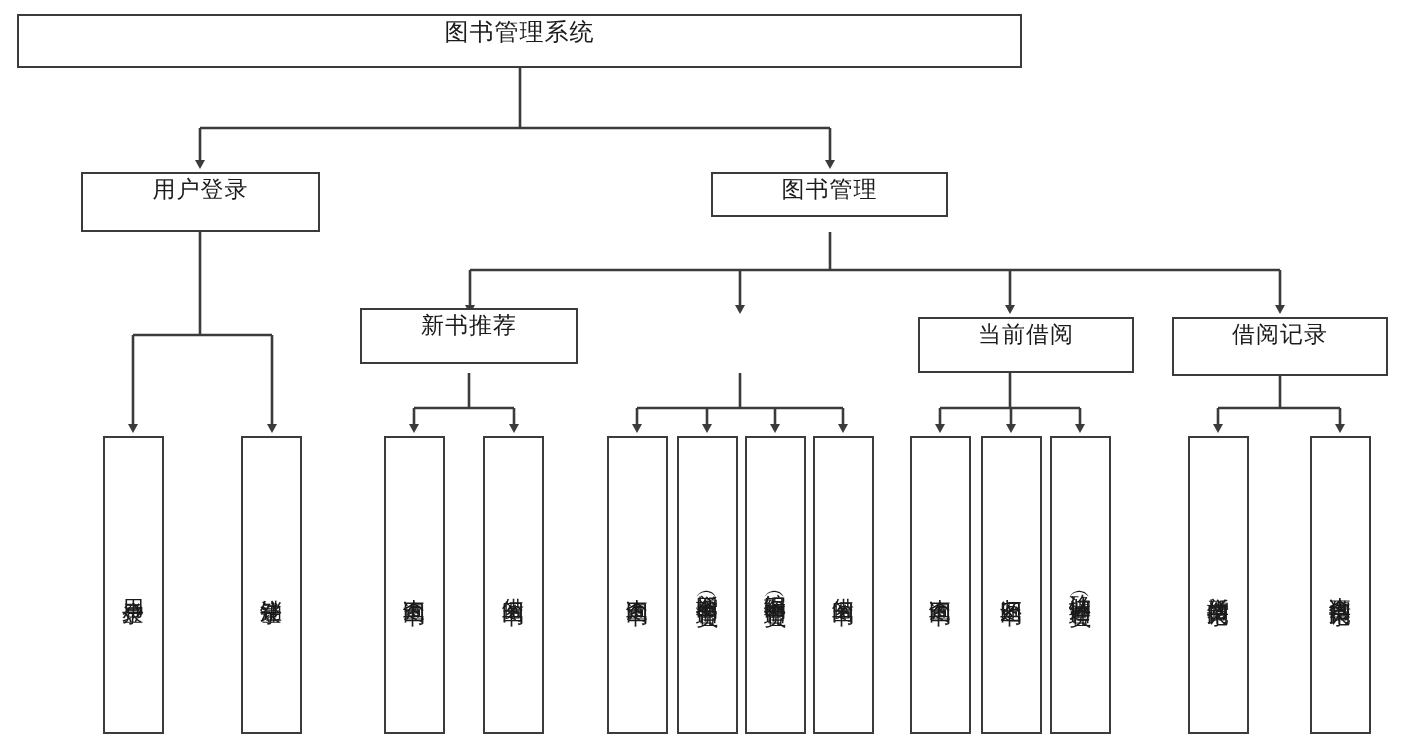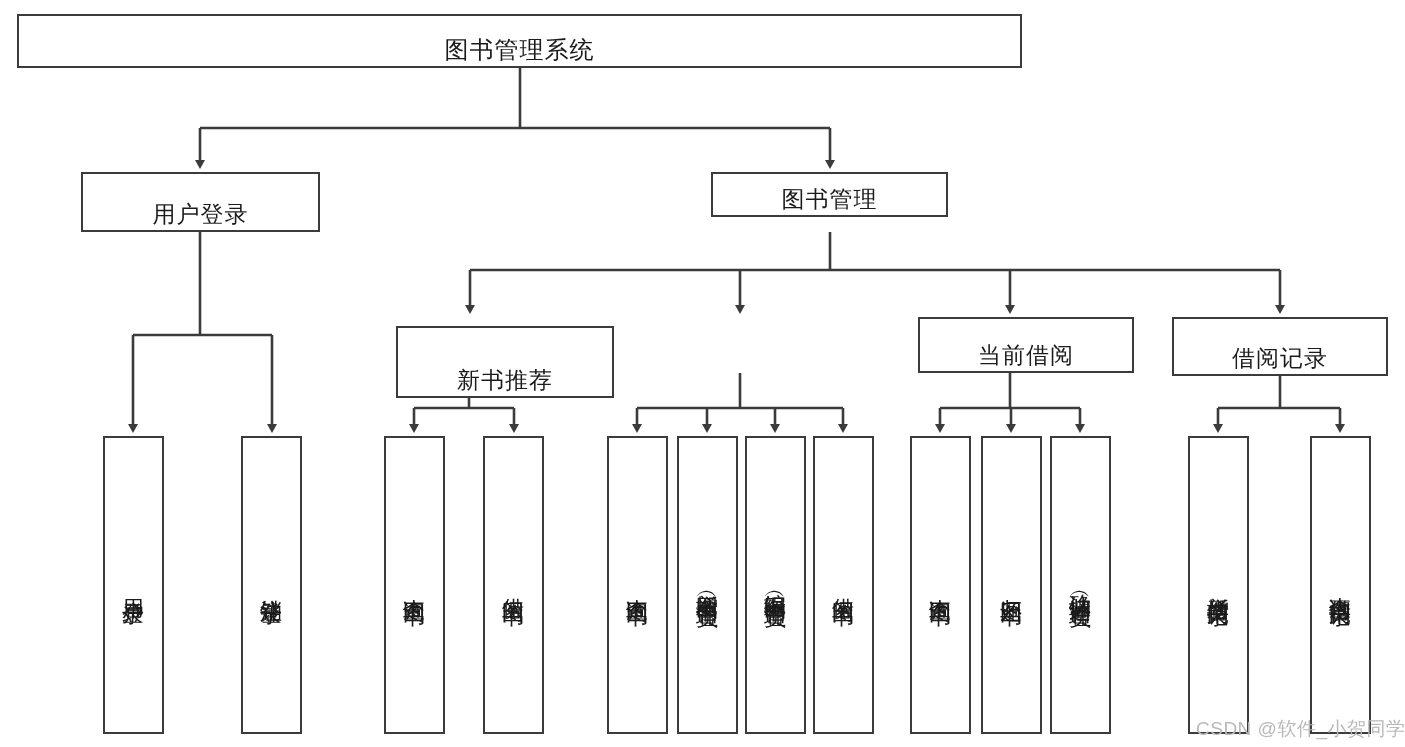--- a/index.html
+++ b/index.html
@@ -24,21 +24,21 @@
     width: 1405px;
     height: 747px;
     pointer-events: none;
   }
   .node {
     position: absolute;
     box-sizing: border-box;
     background: #ffffff;
     border: 2.5px solid #3b3b3b;
     display: flex;
-    align-items: flex-end;
+    align-items: flex-start;
     justify-content: center;
     color: #1b1b1b;
   }
   .node.horiz {
     font-size: 23px;
     letter-spacing: 1px;
   }
   .node.vert {
     writing-mode: vertical-rl;
     text-orientation: upright;
@@ -112,21 +112,21 @@
       <span>图书管理系统</span>
     </div>
 
   <div class="node horiz" style="left: 81px; top: 172px; width: 239px; height: 60px;">
       <span>用户登录</span>
     </div>
   <div class="node horiz" style="left: 711px; top: 172px; width: 237px; height: 45px;">
       <span>图书管理</span>
     </div>
 
-  <div class="node horiz" style="left: 360px; top: 326px; width: 218px; height: 72px; margin-left: 36px;">
+  <div class="node horiz" style="left: 360px; top: 308px; width: 218px; height: 56px;">
       <span>新书推荐</span>
     </div>
   <div class="node horiz" style="left: 902px; top: 317px; width: 216px; height: 56px; margin-left: 16px;">
       <span>当前借阅</span>
     </div>
   <div class="node horiz" style="left: 1172px; top: 317px; width: 216px; height: 59px;">
       <span>借阅记录</span>
     </div>
 
   <div class="node vert" style="left: 103px; top: 436px; width: 61px; height: 298px;">
@@ -162,15 +162,14 @@
   <div class="node vert" style="left: 1050px; top: 436px; width: 61px; height: 298px;">
       <span>确认归还（管理员）</span>
     </div>
   <div class="node vert" style="left: 1188px; top: 436px; width: 61px; height: 298px;">
       <span>新增借阅记录</span>
     </div>
   <div class="node vert" style="left: 1310px; top: 436px; width: 61px; height: 298px;">
       <span>查询借阅记录</span>
     </div>
 
-  <div class="watermark" style="left: 1196px; top: 716px;">CSDN @软件_小贺同学</div>
 
 </div>
 
 </body></html>

